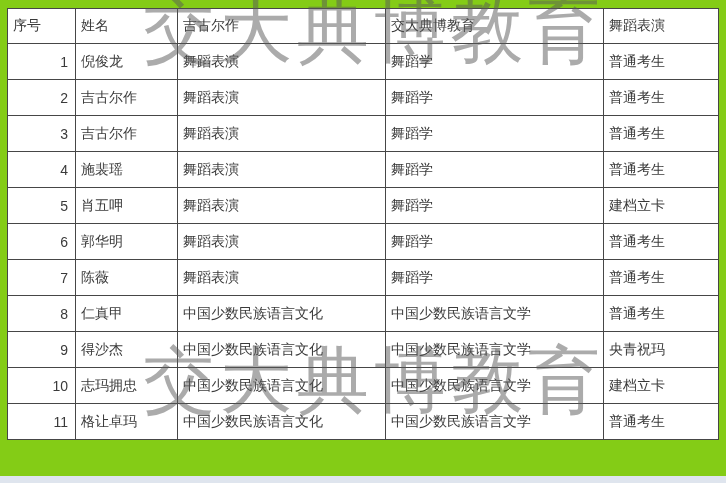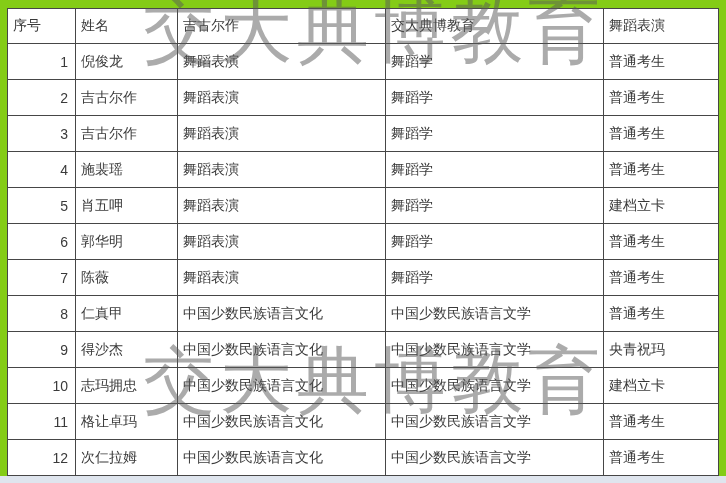--- a/index.html
+++ b/index.html
@@ -165,27 +165,20 @@
         <td>中国少数民族语言文学</td>
         <td>建档立卡</td>
       </tr>
       <tr>
         <td class="c-no">11</td>
         <td>格让卓玛</td>
         <td>中国少数民族语言文化</td>
         <td>中国少数民族语言文学</td>
         <td>普通考生</td>
       </tr>
-      <tr>
-        <td class="c-no">12</td>
-        <td>次仁拉姆</td>
-        <td>中国少数民族语言文化</td>
-        <td>中国少数民族语言文学</td>
-        <td>普通考生</td>
-      </tr>
     </tbody>
   </table>
 
   <div class="watermark top">交大典博教育</div>
   <div class="watermark bottom">交大典博教育</div>
 
   <div class="bottom-strip"></div>
 
 </div>
 

